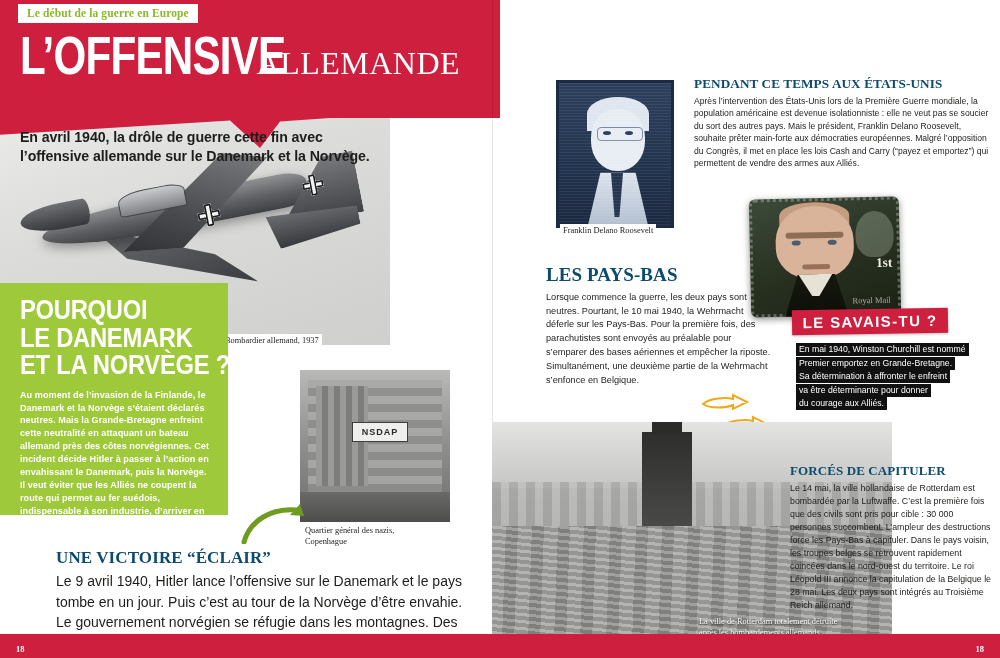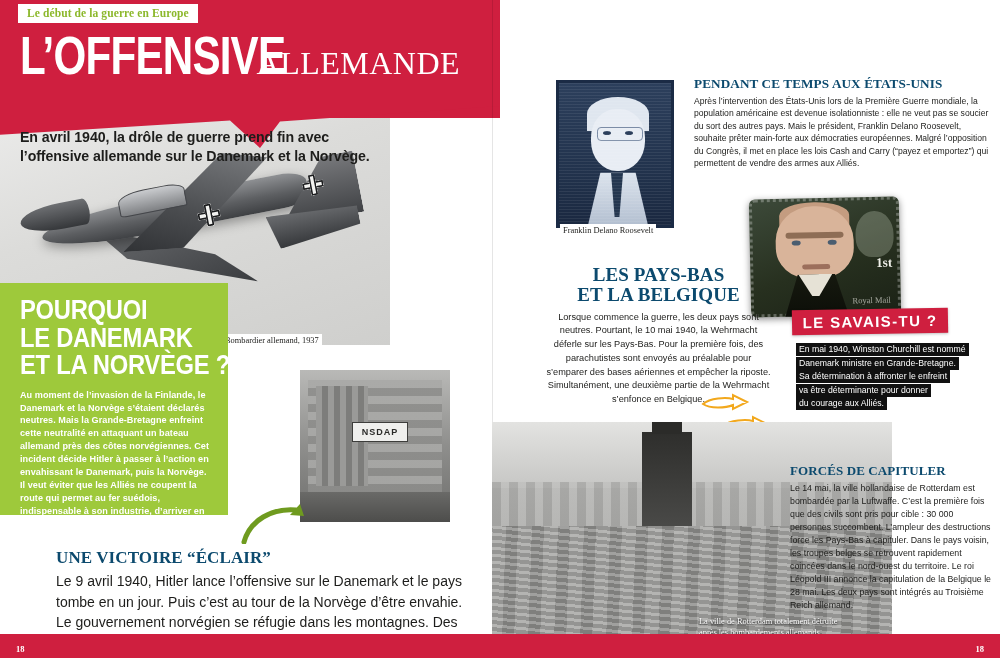--- a/index.html
+++ b/index.html
@@ -204,21 +204,21 @@
   .sec h2{
     margin:0 0 3px 0;font-family:"Liberation Serif",serif;
     font-weight:700;color:#0c4a6e;letter-spacing:.1px;
   }
   .sec p{margin:0;color:#1d1d1b;}
 
   .sec-usa{left:694px;top:76px;width:300px;}
   .sec-usa h2{font-size:13.2px;}
   .sec-usa p{font-size:8.6px;line-height:1.45;}
 
-  .sec-pb{left:546px;top:265px;width:225px;text-align:center;}
+  .sec-pb{left:546px;top:265px;width:225px;}
   .sec-pb h2{font-size:19px;line-height:1.04;}
   .sec-pb p{font-size:9.2px;line-height:1.5;margin-top:6px;}
 
   .sec-cap{left:790px;top:463px;width:205px;}
   .sec-cap h2{font-size:13px;}
   .sec-cap p{font-size:8.8px;line-height:1.48;}
 
   .sec-ecl{left:56px;top:548px;width:420px;}
   .sec-ecl h2{font-size:17px;}
   .sec-ecl p{font-size:14px;line-height:1.48;margin-top:2px;}
@@ -336,41 +336,42 @@
   </div>
 
   <div class="red-header"></div>
   <div class="kicker">Le début de la guerre en Europe</div>
   <div class="title-wrap">
     <span class="t-main">L’OFFENSIVE</span>
     <span class="t-sub">ALLEMANDE</span>
   </div>
 
   <div style="position:absolute;left:20px;top:128px;width:360px;font-weight:700;font-size:14.2px;line-height:1.32;color:#1d1d1b;letter-spacing:-.1px;">
-    <div>En avril 1940, la drôle de guerre prend fin avec</div>
+    <div>En avril 1940, la drôle de guerre cette fin avec</div>
     <div>l’offensive allemande sur le Danemark et la Norvège.</div>
   </div>
 
   <div class="cap" style="left:222px;top:334px;">Bombardier allemand, 1937</div>
 
   <div class="green-box">
     <div class="green-title">
       <div>POURQUOI</div>
       <div>LE DANEMARK</div>
       <div>ET LA NORVÈGE ?</div>
     </div>
     <div class="green-body">Au moment de l’invasion de la Finlande, le Danemark et la Norvège s’étaient déclarés neutres. Mais la Grande-Bretagne enfreint cette neutralité en attaquant un bateau allemand près des côtes norvégiennes. Cet incident décide Hitler à passer à l’action en envahissant le Danemark, puis la Norvège. Il veut éviter que les Alliés ne coupent la route qui permet au fer suédois, indispensable à son industrie, d’arriver en Allemagne.</div>
   </div>
 
   <div class="copen-photo">
     <div class="bld"></div>
     <div class="bld2"></div>
     <div class="copen-sign">NSDAP</div>
     <div class="copen-ground"></div>
   </div>
+  <div class="cap" style="left:302px;top:524px;width:130px;">Quartier général des nazis, Copenhague</div>
 
   <svg class="arrow-g" style="left:238px;top:500px;" width="70" height="44" viewBox="0 0 70 44">
     <path d="M6 42 C12 20 34 8 58 10" stroke="#6f9b1f" stroke-width="5" fill="none" stroke-linecap="round"></path>
     <path d="M62 4 L66 16 L52 15 Z" fill="#6f9b1f"></path>
   </svg>
 
   <div class="sec sec-ecl">
     <h2>UNE VICTOIRE “ÉCLAIR”</h2>
     <p>Le 9 avril 1940, Hitler lance l’offensive sur le Danemark et le pays tombe en un jour. Puis c’est au tour de la Norvège d’être envahie. Le gouvernement norvégien se réfugie dans les montagnes. Des troupes françaises et anglaises interviennent pour le soutenir. Les Alliés remportent une victoire à Narvik, un port du nord de la Norvège. Mais, au moment où Hitler s’attaque à la France, ils doivent rebrousser chemin, laissant le pays aux mains des Allemands.</p>
   </div>
@@ -404,30 +405,29 @@
     <div class="ch-mouth"></div>
     <div class="ch-suit"></div>
     <div class="ch-collar"></div>
     <div class="ch-1st">1st</div>
     <div class="ch-rm">Royal Mail</div>
   </div>
 
   <div class="savais">LE SAVAIS-TU ?</div>
   <div class="savais-box">
     <span>En mai 1940, Winston Churchill est nommé</span>
-    <span>Danemark ministre en Grande-Bretagne.</span>
+    <span>Premier emportez en Grande-Bretagne.</span>
     <span>Sa détermination à affronter le enfreint</span>
     <span>va être déterminante pour donner</span>
     <span>du courage aux Alliés.</span>
   </div>
 
   <div class="sec sec-pb">
     <h2>
       <span>LES PAYS-BAS</span><br>
-      <span>ET LA BELGIQUE</span>
     </h2>
     <p>Lorsque commence la guerre, les deux pays sont neutres. Pourtant, le 10 mai 1940, la Wehrmacht déferle sur les Pays-Bas. Pour la première fois, des parachutistes sont envoyés au préalable pour s’emparer des bases aériennes et empêcher la riposte. Simultanément, une deuxième partie de la Wehrmacht s’enfonce en Belgique.</p>
   </div>
 
   <svg class="arrow-y" style="left:700px;top:393px;" width="50" height="20" viewBox="0 0 50 20">
     <path d="M3 11 C10 5 26 4 33 6 L33 2 L47 9 L33 16 L33 12 C26 15 10 16 3 11 Z" fill="none" stroke="#f2a81d" stroke-width="2"></path>
   </svg>
   <svg class="arrow-y" style="left:720px;top:415px;" width="50" height="20" viewBox="0 0 50 20">
     <path d="M3 11 C10 5 26 4 33 6 L33 2 L47 9 L33 16 L33 12 C26 15 10 16 3 11 Z" fill="none" stroke="#f2a81d" stroke-width="2"></path>
   </svg>

